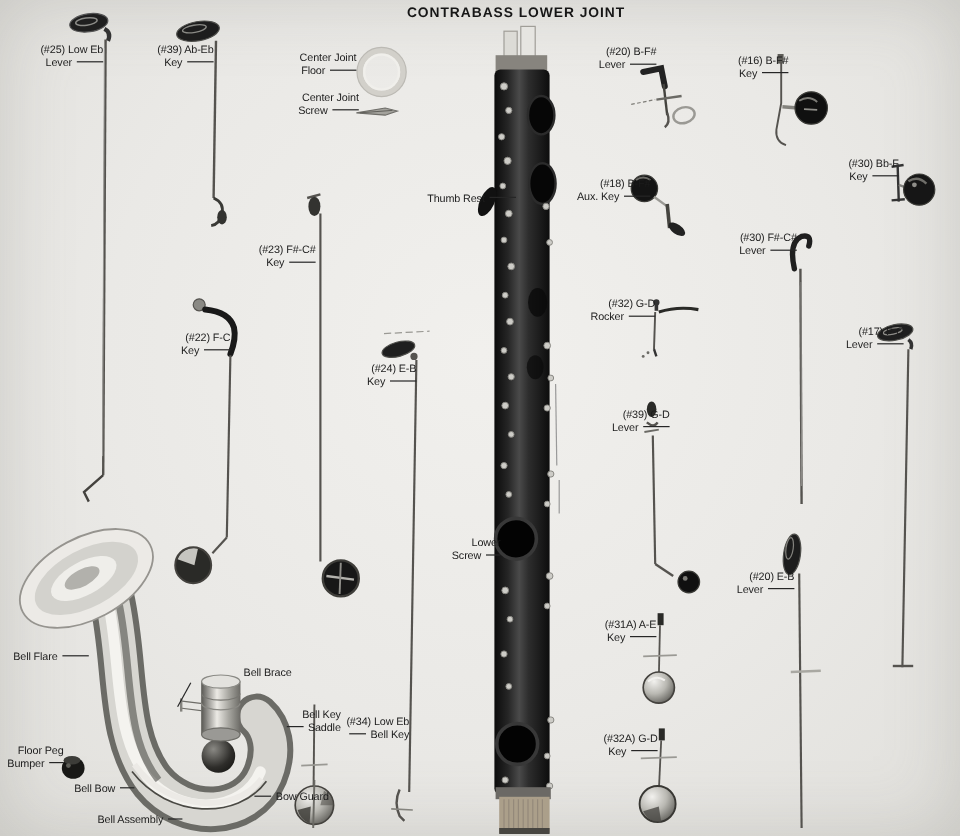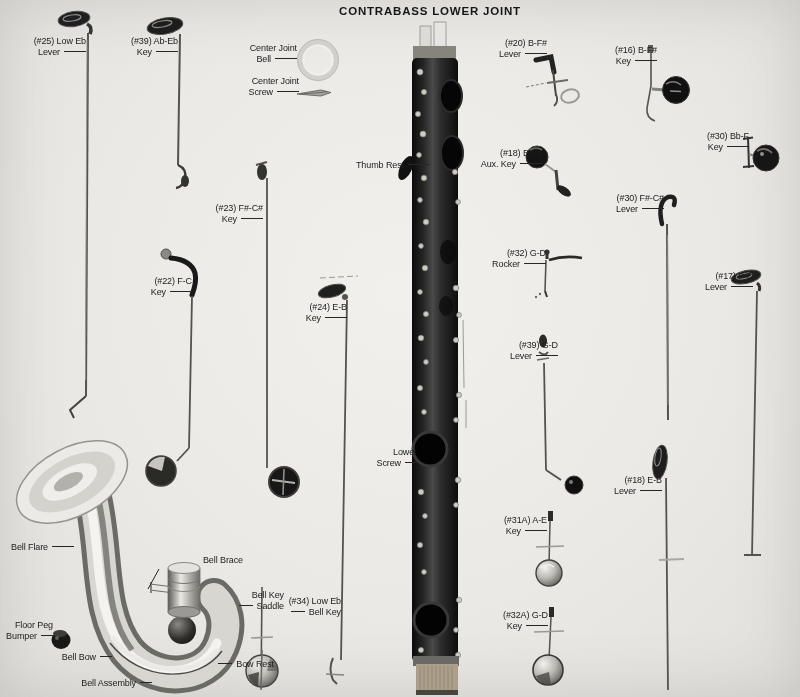--- a/index.html
+++ b/index.html
@@ -327,21 +327,21 @@
     <div class="ln"><span>Lever</span><span class="dash r"></span></div>
   </div>
 
   <div class="lbl" style="left:88px;top:36px">
     <div class="ln">(#39) Ab-Eb</div>
     <div class="ln"><span>Key</span><span class="dash r"></span></div>
   </div>
 
   <div class="lbl" style="left:207px;top:43px">
     <div class="ln">Center Joint</div>
-    <div class="ln"><span>Bell</span><span class="dash r"></span></div>
+    <div class="ln"><span>Floor</span><span class="dash r"></span></div>
   </div>
 
   <div class="lbl" style="left:209px;top:76px">
     <div class="ln">Center Joint</div>
     <div class="ln"><span>Screw</span><span class="dash r"></span></div>
   </div>
 
   <div class="lbl" style="left:457px;top:38px">
     <div class="ln">(#20) B-F#</div>
     <div class="ln"><span>Lever</span><span class="dash r"></span></div>
@@ -400,21 +400,21 @@
     <div class="ln">(#39) G-D</div>
     <div class="ln"><span>Lever</span><span class="dash r"></span></div>
   </div>
 
   <div class="lbl" style="left:327px;top:447px">
     <div class="ln">Lower</div>
     <div class="ln"><span>Screw</span><span class="dash r sm"></span></div>
   </div>
 
   <div class="lbl" style="left:572px;top:475px">
-    <div class="ln">(#18) E-B</div>
+    <div class="ln">(#20) E-B</div>
     <div class="ln"><span>Lever</span><span class="dash r"></span></div>
   </div>
 
   <div class="lbl" style="left:457px;top:515px">
     <div class="ln">(#31A) A-E</div>
     <div class="ln"><span>Key</span><span class="dash r"></span></div>
   </div>
 
   <div class="lbl" style="left:458px;top:610px">
     <div class="ln">(#32A) G-D</div>
@@ -442,20 +442,20 @@
   <div class="lbl" style="left:-37px;top:620px">
     <div class="ln">Floor Peg</div>
     <div class="ln"><span>Bumper</span><span class="dash r sm"></span></div>
   </div>
 
   <div class="lbl" style="left:22px;top:652px">
     <div class="ln"><span>Bell Bow</span><span class="dash r sm"></span></div>
   </div>
 
   <div class="lbl ljust" style="left:184px;top:659px">
-    <div class="ln"><span class="dash l"></span><span>Bow Rest</span></div>
+    <div class="ln"><span class="dash l"></span><span>Bow Guard</span></div>
   </div>
 
   <div class="lbl ljust" style="left:62px;top:678px">
     <div class="ln"><span>Bell Assembly</span><span class="dash r sm"></span></div>
   </div>
 
 </div>
 
 </body></html>

